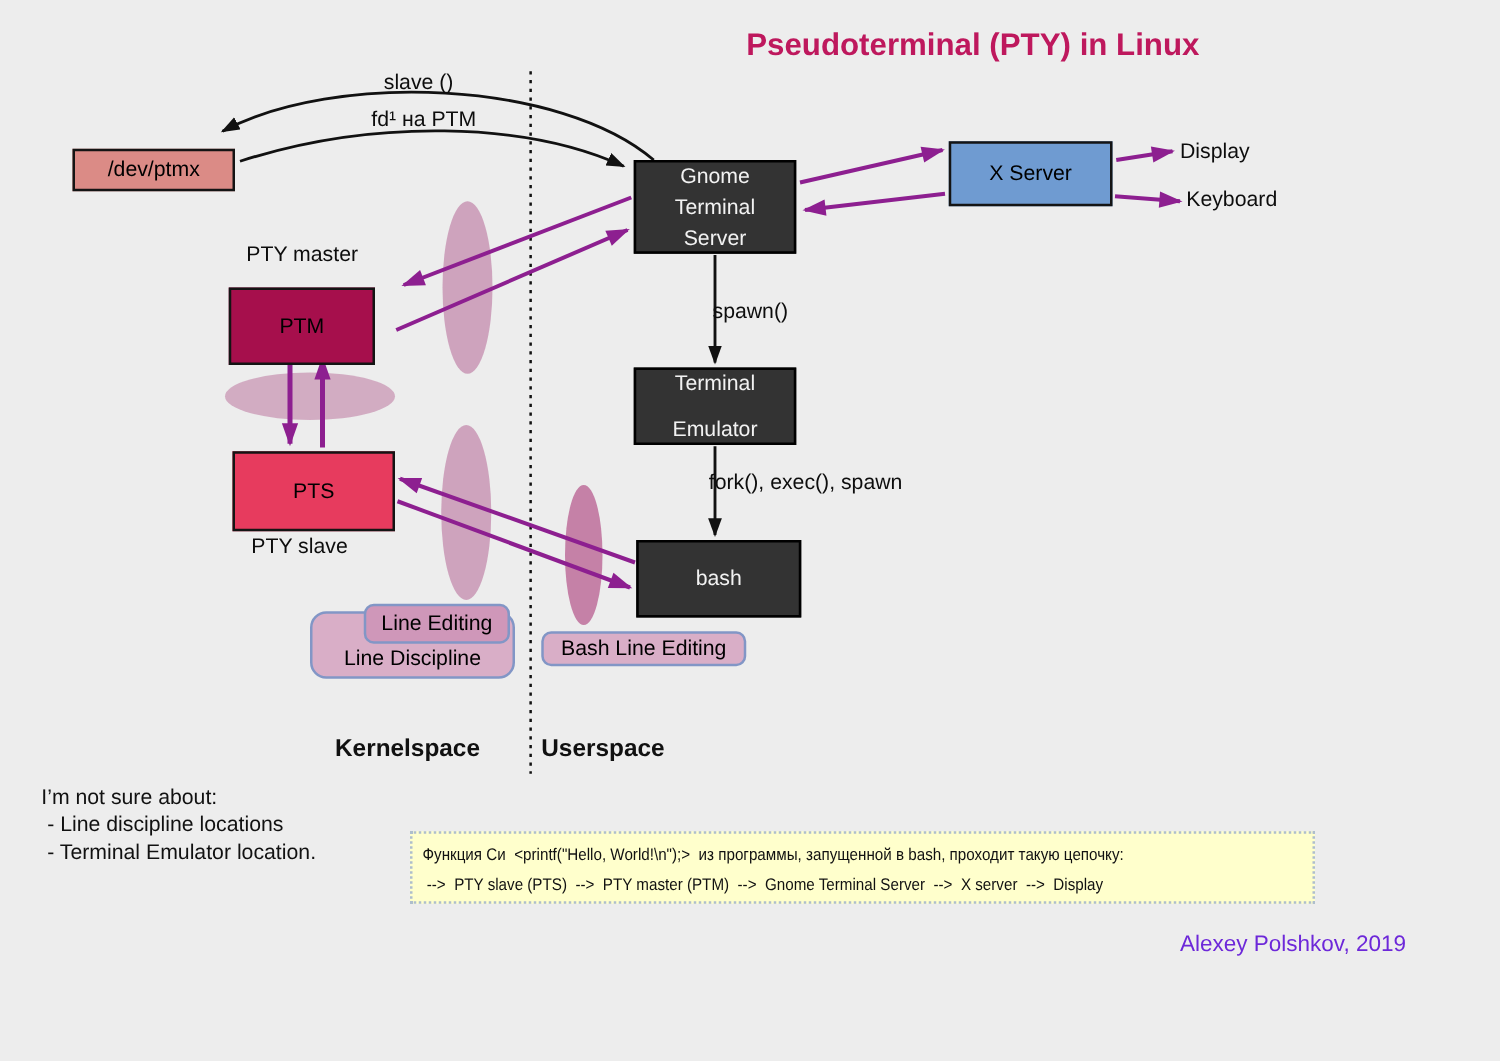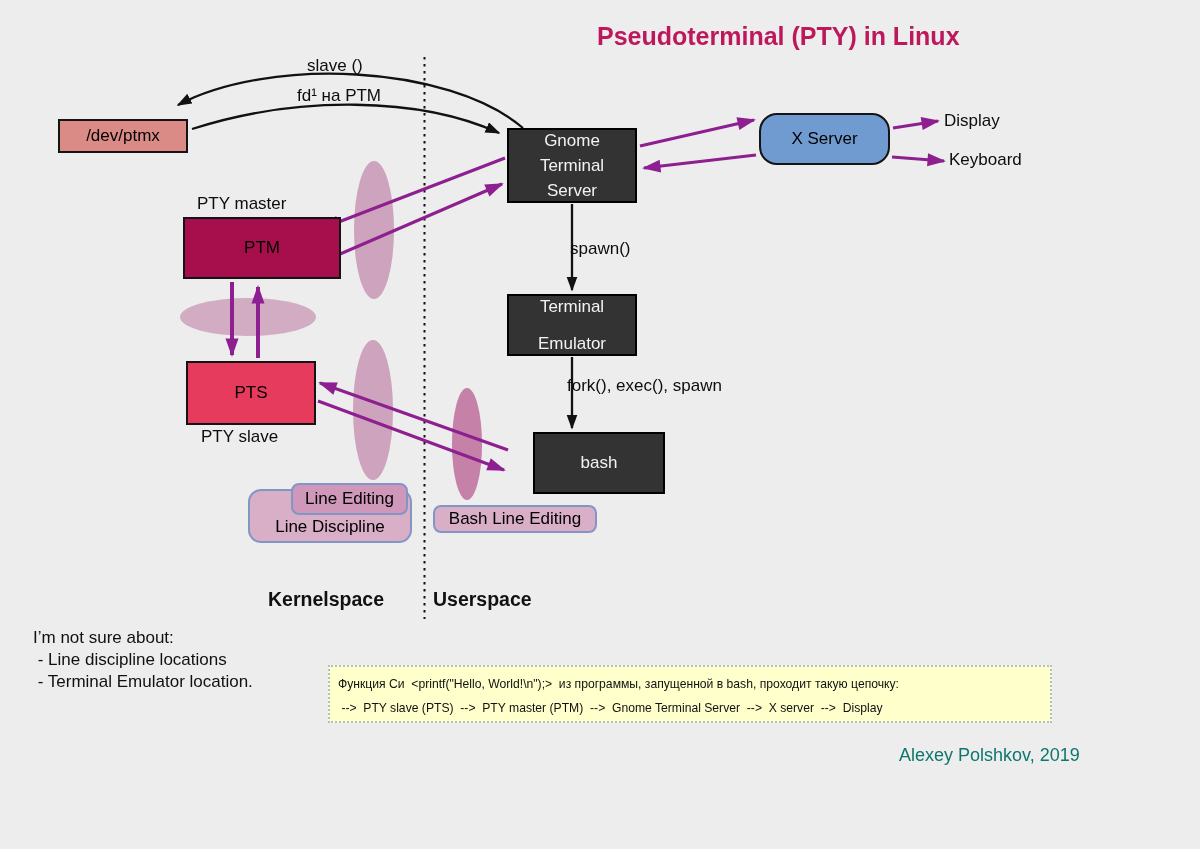--- a/index.html
+++ b/index.html
@@ -7,21 +7,21 @@
   #links { position:absolute; left:0; top:0; pointer-events:none; }
 
   .box { position:absolute; box-sizing:border-box; display:flex; align-items:center;
          justify-content:center; border:2px solid #141414; font-size:17px; color:#000;
          text-align:center; }
   .dark { background:#333333; color:#f2f2f2; border-color:#000; }
   .stack { flex-direction:column; line-height:21px;justify-content:space-between; }
 
   .lbl { position:absolute; font-size:17px; color:#0d0d0d; white-space:pre; }
   .title { position:absolute; left:597px; top:22px; font-size:25px; color:#be185d;font-weight:bold; }
-  .credit { position:absolute; left:899px; top:745px; font-size:18px; color:#0f766e; }
+  .credit { position:absolute; left:944px; top:745px; font-size:18px; color:#6d28d9; }
   .space-lbl { font-weight:bold; font-size:19.5px; color:#111; }
 
   .pill { position:absolute; box-sizing:border-box; border:2px solid #8296c6;
           background:#d9aec7; display:flex; align-items:center; justify-content:center;
           font-size:17px; color:#000; }
 
   .note { position:absolute; box-sizing:border-box; background:#ffffcc;
           border:2px dotted #aebecd; color:#111; }
   .note1 { left:766px; top:494px; width:286px; height:152px; padding:4px 7px; font-size:13px; }
   .note1 p { margin:0 0 8px 0; line-height:17px; white-space:pre-wrap; }
@@ -73,45 +73,45 @@
   </svg>
 
   <div class="title">Pseudoterminal (PTY) in Linux</div>
   <div class="credit">Alexey Polshkov, 2019</div>
 
   <div class="box" style="left:58px; top:119px; width:130px; height:34px; background:#db8b86;">
     <span>/dev/ptmx</span>
   </div>
 
   <div class="lbl" style="left:197px; top:194px;">PTY master</div>
-  <div class="box" style="left:183px; top:217px; width:158px; height:62px; background:#a60f4c;">
+  <div class="box" style="left:183px; top:230px; width:117px; height:62px; background:#a60f4c;">
     <span>PTM</span>
   </div>
 
   <div class="box" style="left:186px; top:361px; width:130px; height:64px; background:#e73b5e;">
     <span>PTS</span>
   </div>
   <div class="lbl" style="left:201px; top:427px;">PTY slave</div>
 
   <div class="box dark stack" style="left:507px; top:128px; width:130px; height:75px;">
     <span>Gnome</span>
     <span>Terminal</span>
     <span>Server</span>
   </div>
 
   <div class="box dark stack" style="left:507px; top:294px; width:130px; height:62px;">
     <span>Terminal</span>
     <span>Emulator</span>
   </div>
 
-  <div class="box dark" style="left:509px; top:432px; width:132px; height:62px;margin-left:24px;">
+  <div class="box dark" style="left:509px; top:432px; width:132px; height:62px;">
     <span>bash</span>
   </div>
 
-  <div class="box" style="left:759px; top:113px; width:131px; height:52px; background:#6f9bd1;border-radius:18px;">
+  <div class="box" style="left:759px; top:113px; width:131px; height:52px; background:#6f9bd1;">
     <span>X Server</span>
   </div>
 
   <div class="lbl" style="left:944px; top:111px;">Display</div>
   <div class="lbl" style="left:949px; top:150px;">Keyboard</div>
 
   <div class="lbl" style="left:307px; top:56px;">slave ()</div>
   <div class="lbl" style="left:297px; top:86px;">fd¹ на PTM</div>
   <div class="lbl" style="left:570px; top:239px;">spawn()</div>
   <div class="lbl" style="left:567px; top:376px;">fork(), exec(), spawn</div>

